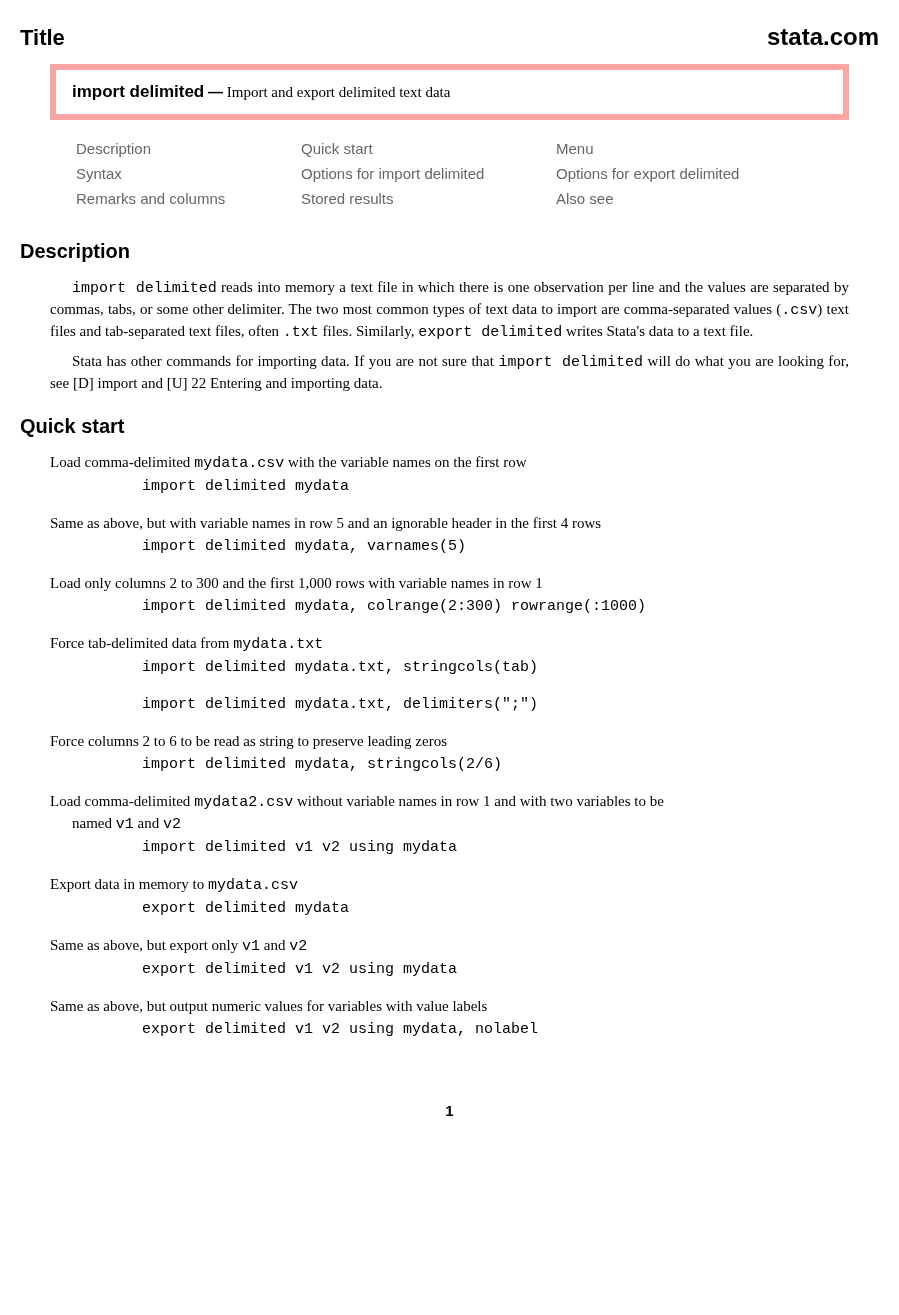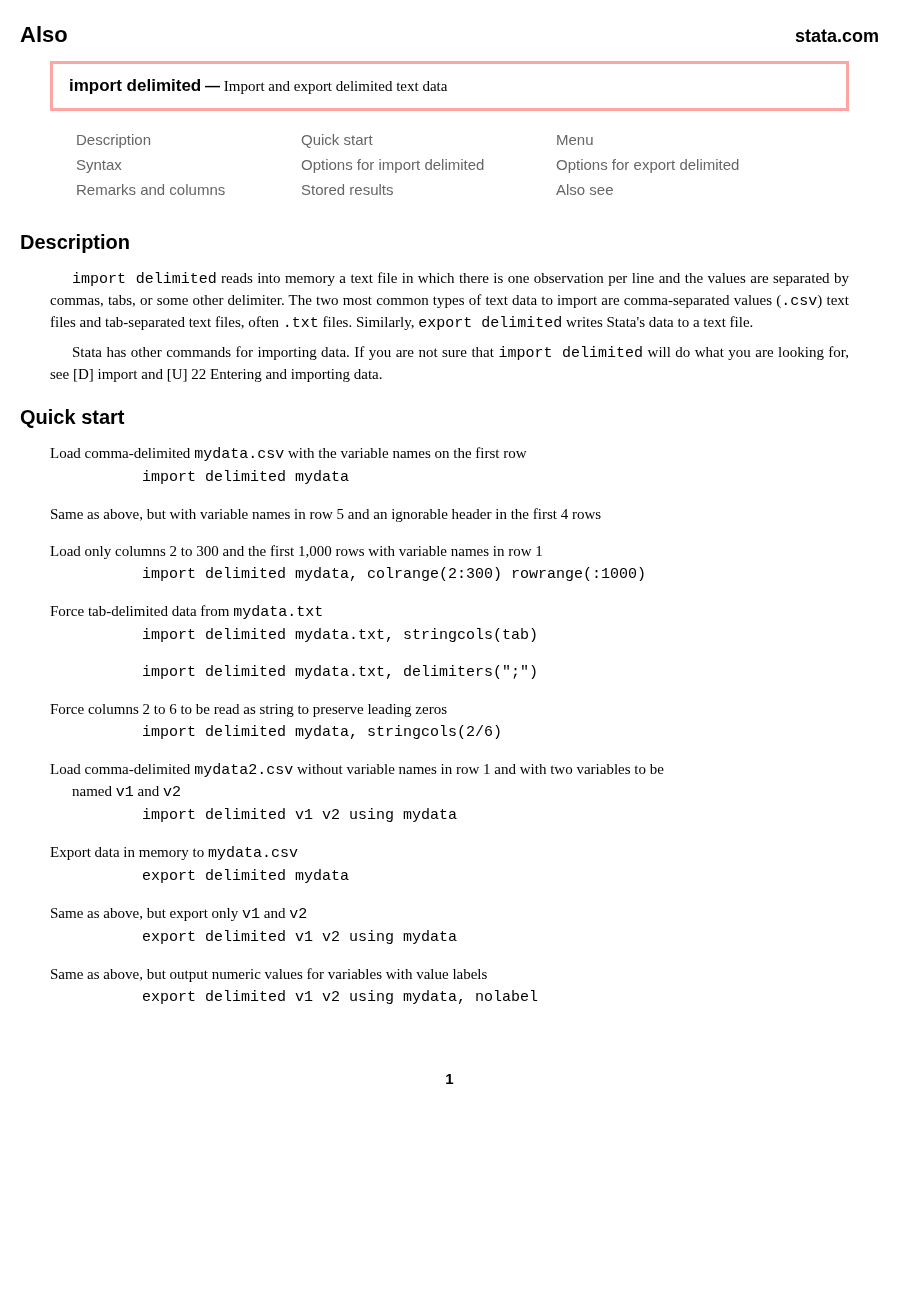--- a/index.html
+++ b/index.html
@@ -20,24 +20,24 @@
     }
     .title-heading {
       font-family: Arial, Helvetica, sans-serif;
       font-weight: bold;
       font-size: 22px;
       margin: 0;
     }
     .brand {
       font-family: Arial, Helvetica, sans-serif;
       font-weight: bold;
-      font-size: 18px;
+      font-size: 24px;
     }
     .title-box {
-      border: 3px solid #fca5a5;
+      border: 6px solid #fca5a5;
       margin: 0 30px 18px 30px;
       padding: 10px 16px;
     }
     .title-box .cmd {
       font-family: Arial, Helvetica, sans-serif;
       font-weight: bold;
       font-size: 17px;
     }
     .title-box .dash {
       font-family: Arial, Helvetica, sans-serif;
@@ -95,21 +95,21 @@
     }
     .ref-d, .ref-u {
       font-family: Georgia, serif;
     }
     .bold { font-weight: normal; }
   </style>
 </head>
 <body>
 
 <div class="header-row">
-  <h1 class="title-heading">Also</h1>
+  <h1 class="title-heading">Title</h1>
   <span class="brand">stata.com</span>
 </div>
 
 <div class="title-box">
   <span class="cmd">import delimited</span>
   <span class="dash">—</span>
   <span>Import and export delimited text data</span>
 </div>
 
 <div class="toc">
@@ -138,20 +138,21 @@
 
 <h2 class="section">Quick start</h2>
 
 <div class="qs-item">
   <div class="qs-desc"><span>Load comma-delimited </span><span class="tt">mydata.csv</span><span> with the variable names on the first row</span></div>
   <div class="qs-code">import delimited mydata</div>
 </div>
 
 <div class="qs-item">
   <div class="qs-desc"><span>Same as above, but with variable names in row 5 and an ignorable header in the first 4 rows</span></div>
+  <div class="qs-code">import delimited mydata, varnames(5)</div>
 </div>
 
 <div class="qs-item">
   <div class="qs-desc"><span>Load only columns 2 to 300 and the first 1,000 rows with variable names in row 1</span></div>
   <div class="qs-code">import delimited mydata, colrange(2:300) rowrange(:1000)</div>
 </div>
 
 <div class="qs-item">
   <div class="qs-desc"><span>Force tab-delimited data from </span><span class="tt">mydata.txt</span></div>
   <div class="qs-code">import delimited mydata.txt, stringcols(tab)</div>

